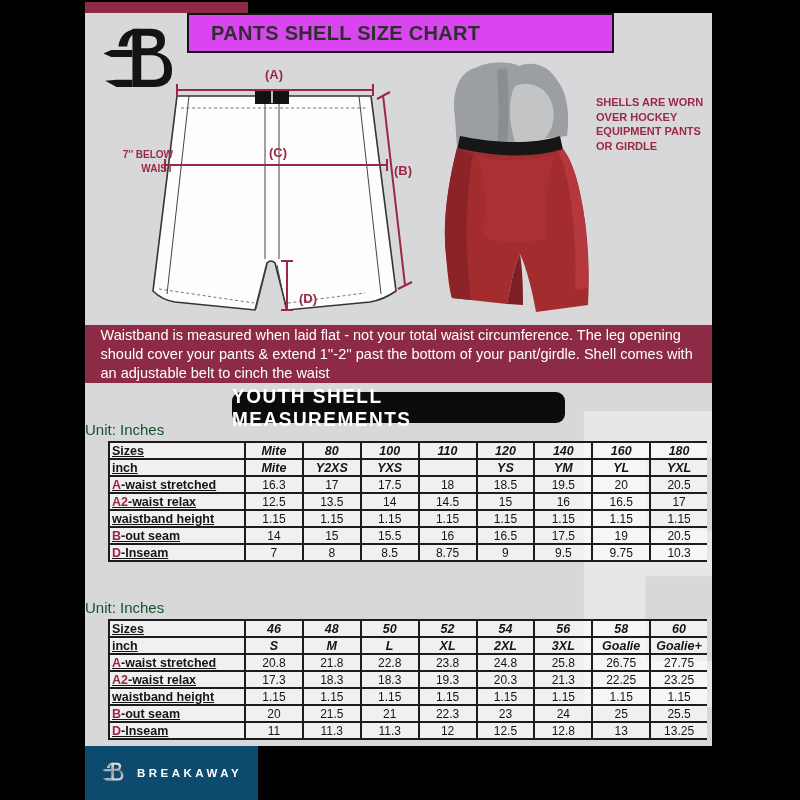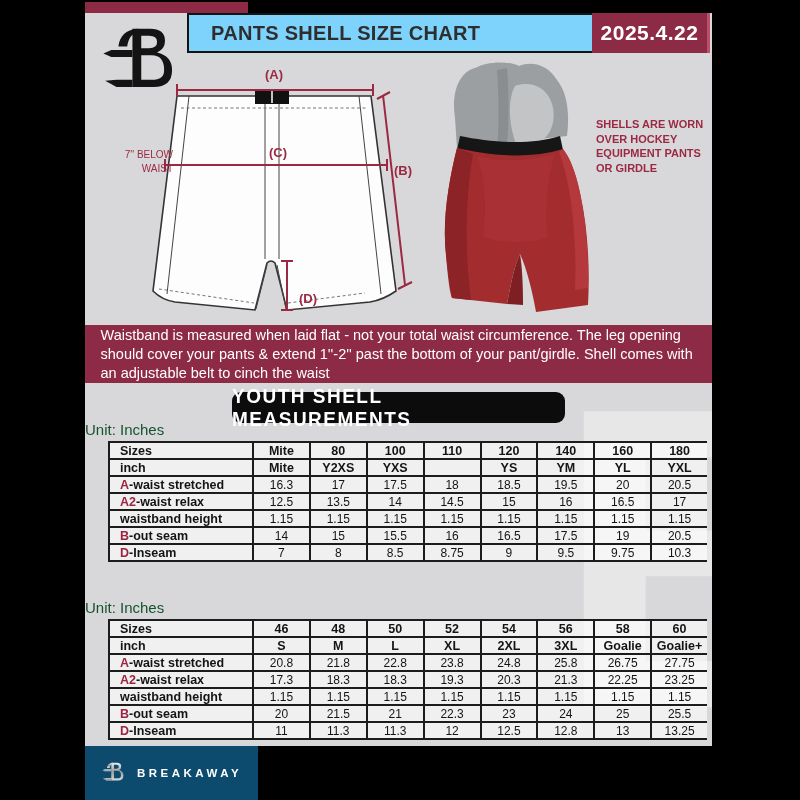--- a/index.html
+++ b/index.html
@@ -17,39 +17,39 @@
   .content{left:85px;top:13px;width:627px;height:733px;background:#d8d8da;overflow:hidden;}
 
   .watermark{
     position:absolute;left:470px;top:330px;z-index:1;
     font-size:430px;font-weight:bold;line-height:1;
     color:rgba(255,255,255,0.38);
   }
 
   
   .title-bar{
-    left:102px;top:0;width:401px;height:36px;background:#7dd3fc;
+    left:102px;top:0;width:401px;height:36px;background:#d946ef;
     border:2px solid #141414;display:flex;align-items:center;
     padding-left:22px;font-size:20px;font-weight:bold;color:#2e2e2e;letter-spacing:.3px;
   }
   .date-box{
     left:507px;top:0;width:115px;height:40px;background:#8d2b46;
     border-right:3px solid #bb5068;display:flex;align-items:center;justify-content:center;
     color:#fff;font-size:21px;font-weight:bold;letter-spacing:.5px;
   }
   .logo-box{left:14px;top:7px;width:88px;height:88px;}
 
   
   .below-waist{
     left:30px;top:135px;width:58px;text-align:right;
-    font-size:10px;font-weight:normal;color:#9b2943;line-height:1.35;
+    font-size:10px;font-weight:bold;color:#9b2943;line-height:1.35;
   }
   .shells-note{
     left:511px;top:82px;width:118px;
-    font-size:11px;font-weight:bold;color:#9b2943;line-height:1.33;margin-top:22px;
+    font-size:11px;font-weight:bold;color:#9b2943;line-height:1.33;
   }
 
   
   .info-banner{
     left:0;top:312px;width:627px;height:58px;background:#8d2b46;
     display:flex;align-items:center;justify-content:center;
   }
   .info-banner .txt{
     width:596px;text-align:left;color:#fff;font-size:14.5px;line-height:19px;font-weight:500;
   }
@@ -66,28 +66,28 @@
   }
 
   
   .size-table{
     left:23px;width:597px;background:rgba(255,255,255,0.62);
     border-left:2px solid #1c1c1c;
   }
   .t-row{display:flex;border-top:2px solid #1c1c1c;height:15px;align-items:stretch;}
   .t-row:last-child{border-bottom:2px solid #1c1c1c;}
   .t-label{
-    width:132px;padding-left:10px;font-weight:bold;font-size:12.5px;color:#141414;
-    display:flex;align-items:center;
+    width:132px;padding-left:2px;font-weight:bold;font-size:12.5px;color:#141414;
+    display:flex;align-items:center;text-decoration:underline;
   }
   .t-cell{
     flex:1;border-left:2px solid #1c1c1c;display:flex;align-items:center;justify-content:center;
     font-size:12px;color:#141414;
   }
-  .t-row.hdr .t-cell{font-weight:bold;font-size:12.5px;}
+  .t-row.hdr .t-cell{font-weight:bold;font-size:12.5px;font-style:italic;}
   .pfx{color:#9c2440;}
 
   
   .footer{left:85px;top:746px;width:627px;height:54px;display:flex;z-index:2;}
   .footer-brand{
     width:173px;background:#0c4a6e;display:flex;align-items:center;justify-content:center;gap:9px;
   }
   .footer-brand .brand-text{
     color:#fff;font-size:11.5px;font-weight:bold;letter-spacing:3.5px;
   }
@@ -114,21 +114,20 @@
         <path d="M38,10 L58,10 Q75,10 75,24 Q75,33 66,37 Q83,41 83,57 Q83,76 62,76 L38,76 Z
                  M48,18 L57,18 Q66,18 66,25 Q66,32 57,32 L48,32 Z
                  M48,40 L60,40 Q74,40 74,57 Q74,68 60,68 L48,68 Z"></path>
         <path d="M44,10 C30,11 24,18 22,30 L32,30 C34,19 38,15 46,14 Z"></path>
         <path d="M38,34 L38,42 L14,42 L5,38 L14,34 Z"></path>
         <path d="M38,68 L38,76 L20,76 L7,69 L20,68 Z"></path>
       </g>
     </svg>
   </div>
   <div class="layer title-bar">PANTS SHELL SIZE CHART</div>
-  <div class="layer date-box">2025.4.22</div>
 
   <svg class="layer" style="left:30px;top:50px;" width="300" height="257" viewBox="0 0 300 257">
 
     <path d="M62,33 L256,33 L281,228 Q268,237 255,239 L172,247 L160,200 Q156,196 152,200 L140,247 L60,239 Q47,237 38,228 Z" fill="#fdfdfd" stroke="#333" stroke-width="1.6"></path>
     <path d="M74,33 L52,231" stroke="#444" stroke-width="1" fill="none"></path>
     <path d="M244,33 L266,231" stroke="#444" stroke-width="1" fill="none"></path>
     <path d="M150,33 L150,196 M164,33 L164,196" stroke="#444" stroke-width="1" fill="none"></path>
     <path d="M152,202 L141,246 M162,202 L171,246" stroke="#444" stroke-width="1" fill="none"></path>
     <path d="M66,45 L252,45" stroke="#666" stroke-width="0.9" stroke-dasharray="3,2.5" fill="none"></path>
     <path d="M44,226 L139,240 M173,240 L250,230" stroke="#666" stroke-width="0.9" stroke-dasharray="3,2.5" fill="none"></path>

